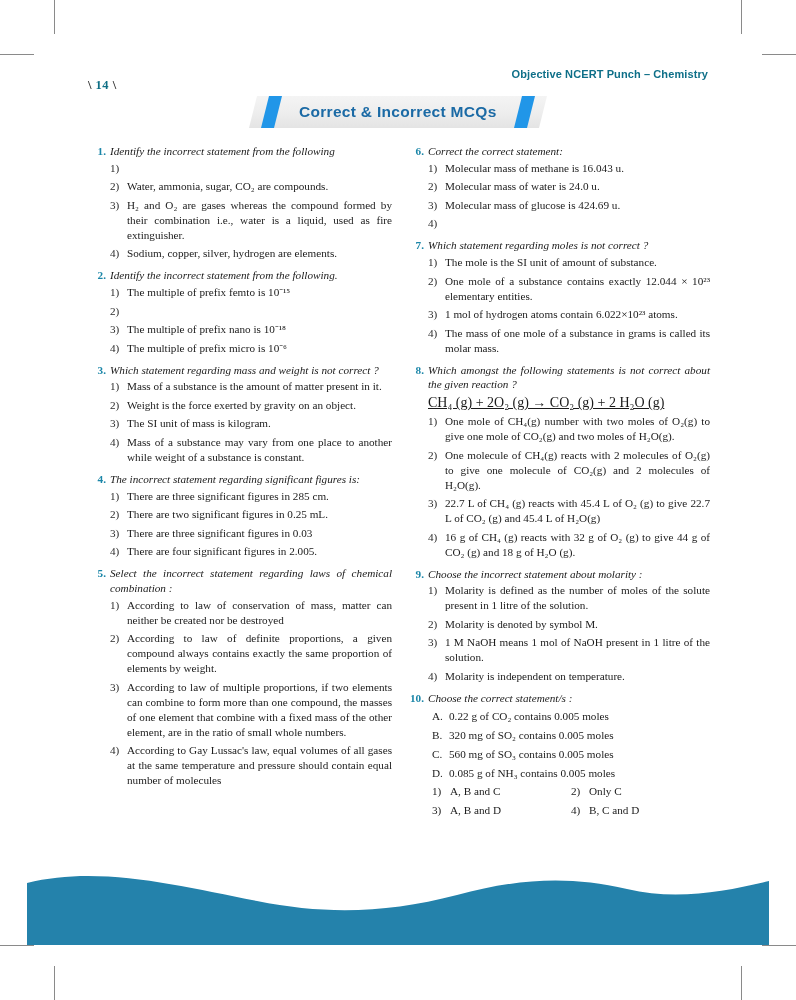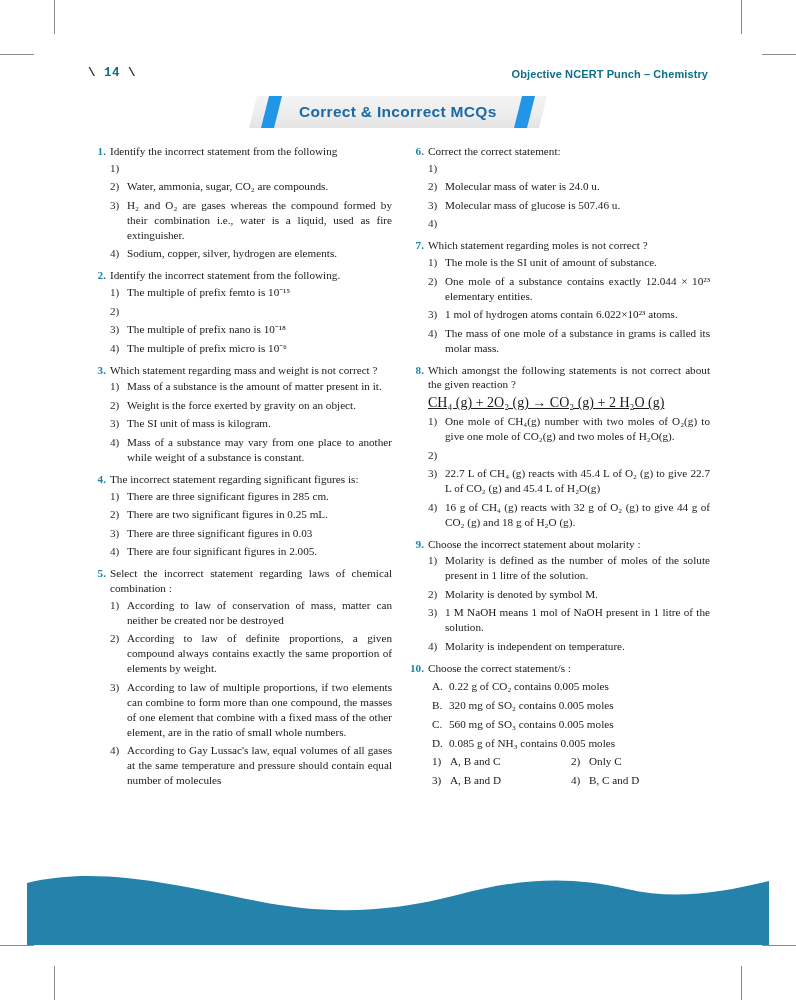--- a/index.html
+++ b/index.html
@@ -32,22 +32,22 @@
   .page-head {
     position: absolute;
     top: 66px;
     left: 88px;
     right: 88px;
     height: 20px;
   }
   .folio {
     position: absolute;
     left: 0;
-    top: 0;
-    font-family: Liberation Mono, monospace;
+    top: 12px;
+    font-family: Liberation Serif, serif;
     font-size: 12.5px;
     font-weight: bold;
     color: #0f6f86;
     letter-spacing: 0.5px;
   }
   .folio .slash { color: #2b2b2b; font-weight: bold; }
   .book-title {
     position: absolute;
     right: 0;
     top: 2px;
@@ -116,21 +116,21 @@
   }
   .q-num {
     flex: 0 0 auto;
     min-width: 14px;
     text-align: right;
     margin-right: 4px;
     font-weight: bold;
     color: #1b86a8;
     font-size: 11.2px;
   }
-  .q-text { flex: 1 1 auto; }
+  .q-text { flex: 1 1 auto; font-style: italic; }
   .q-text.just { text-align: justify; }
 
   .eq {
     margin: 3px 0 3px 18px;
     font-size: 14px;
     text-decoration: underline;
   }
 
   ul.opts { list-style: none; margin: 2px 0 0 0; padding: 0; }
   ul.opts > li {
@@ -338,28 +338,29 @@
     </div>
   <div class="col" id="col-right">
       <div class="q">
         <div class="q-head">
           <span class="q-num">6.</span>
           <span class="q-text just">Correct the correct statement:</span>
         </div>
         <ul class="opts">
           <li>
             <span class="o-num">1)</span>
+            <span class="o-text just">Molecular mass of methane is 16.043 u.</span>
           </li>
           <li>
             <span class="o-num">2)</span>
             <span class="o-text just">Molecular mass of water is 24.0 u.</span>
           </li>
           <li>
             <span class="o-num">3)</span>
-            <span class="o-text just">Molecular mass of glucose is 507.46 u.</span>
+            <span class="o-text just">Molecular mass of glucose is 424.69 u.</span>
           </li>
           <li>
             <span class="o-num">4)</span>
           </li>
         </ul>
       </div>
       <div class="q">
         <div class="q-head">
           <span class="q-num">7.</span>
           <span class="q-text just">Which statement regarding moles is not correct ?</span>
@@ -389,20 +390,21 @@
           <span class="q-text just">Which amongst the following statements is not correct about the given reaction ?</span>
         </div>
         <div class="eq">CH₄ (g) + 2O₂ (g) → CO₂ (g) + 2 H₂O (g)</div>
         <ul class="opts">
           <li>
             <span class="o-num">1)</span>
             <span class="o-text just">One mole of CH₄(g) number with two moles of O₂(g) to give one mole of CO₂(g) and two moles of H₂O(g).</span>
           </li>
           <li>
             <span class="o-num">2)</span>
+            <span class="o-text just">One molecule of CH₄(g) reacts with 2 molecules of O₂(g) to give one molecule of CO₂(g) and 2 molecules of H₂O(g).</span>
           </li>
           <li>
             <span class="o-num">3)</span>
             <span class="o-text just">22.7 L of CH₄ (g) reacts with 45.4 L of O₂ (g) to give 22.7 L of CO₂ (g) and 45.4 L of H₂O(g)</span>
           </li>
           <li>
             <span class="o-num">4)</span>
             <span class="o-text just">16 g of CH₄ (g) reacts with 32 g of O₂ (g) to give 44 g of CO₂ (g) and 18 g of H₂O (g).</span>
           </li>
         </ul>

